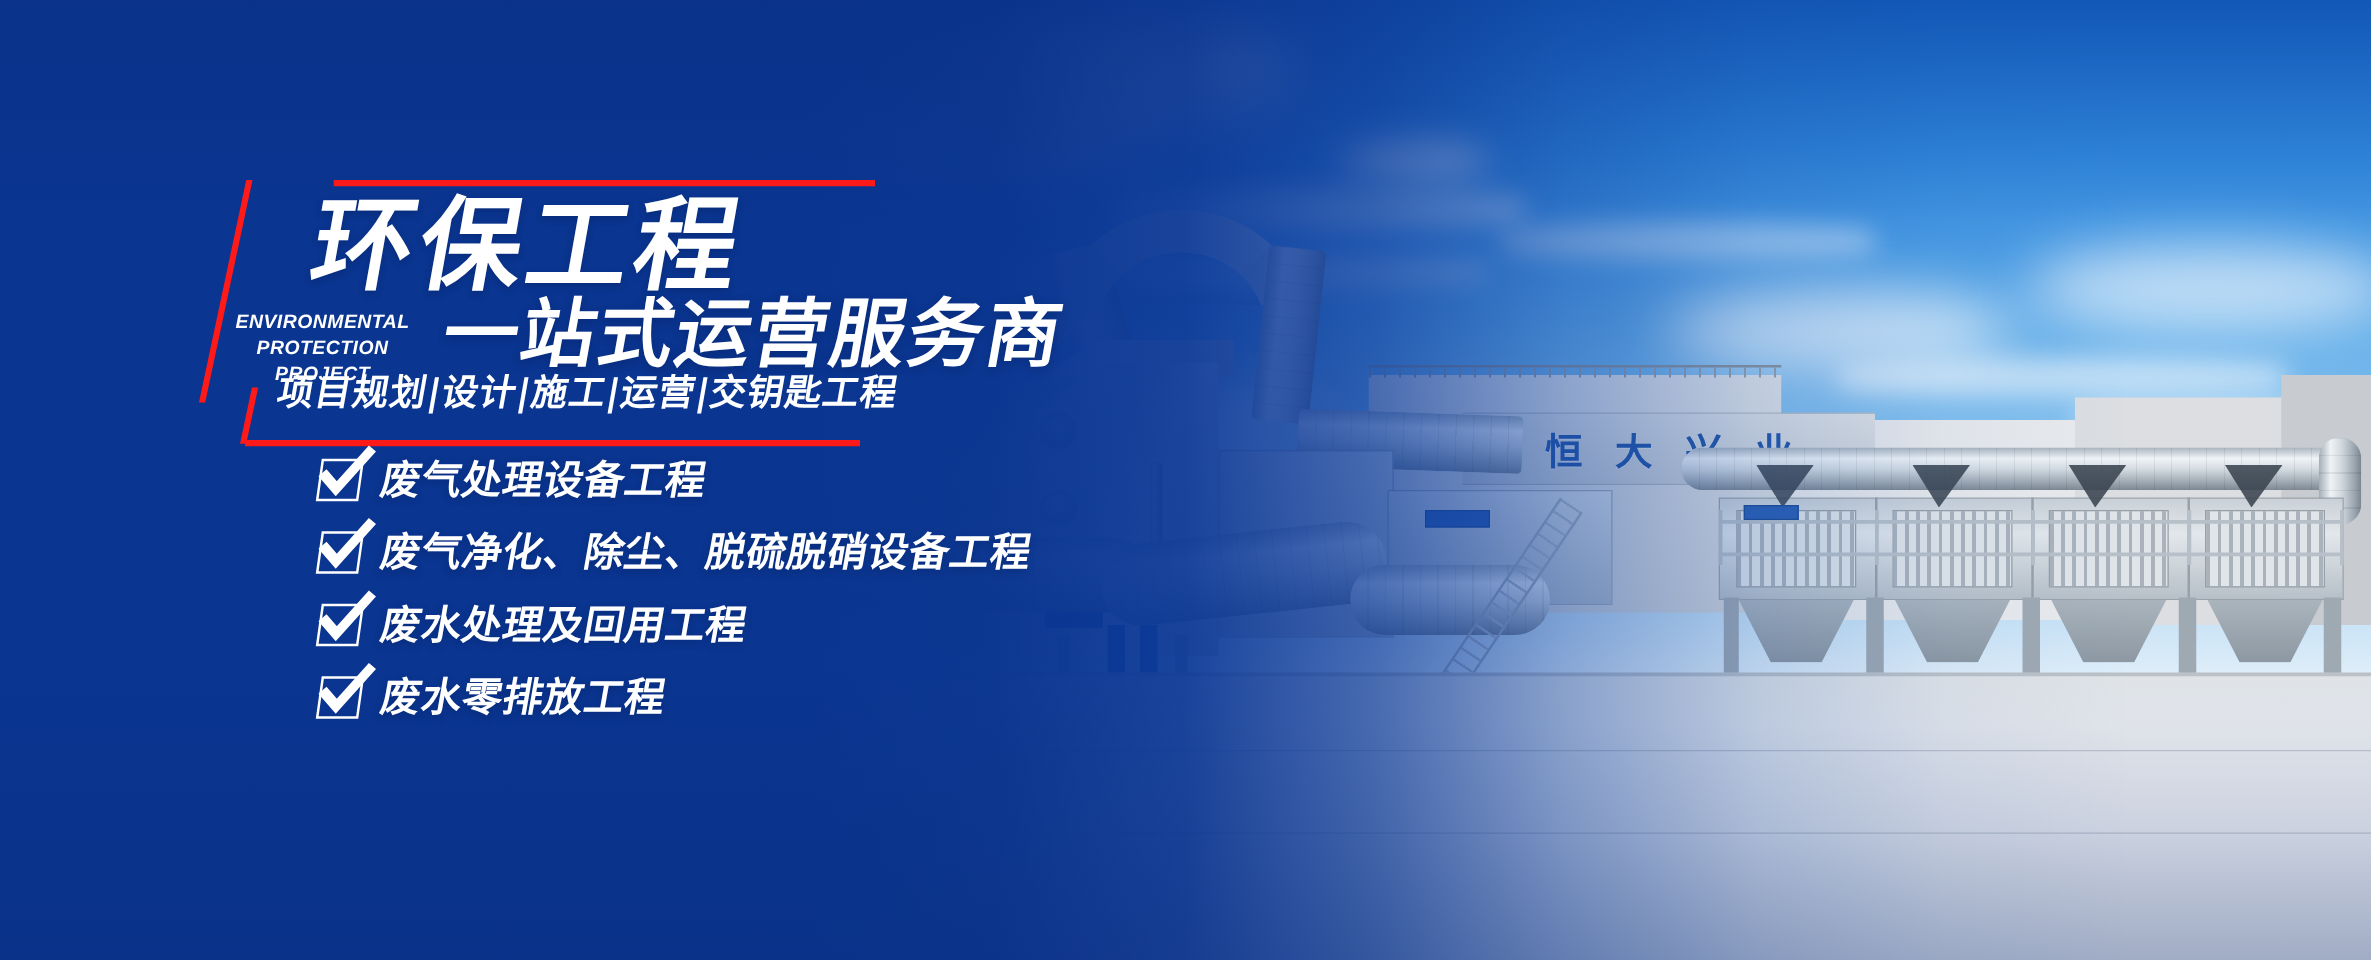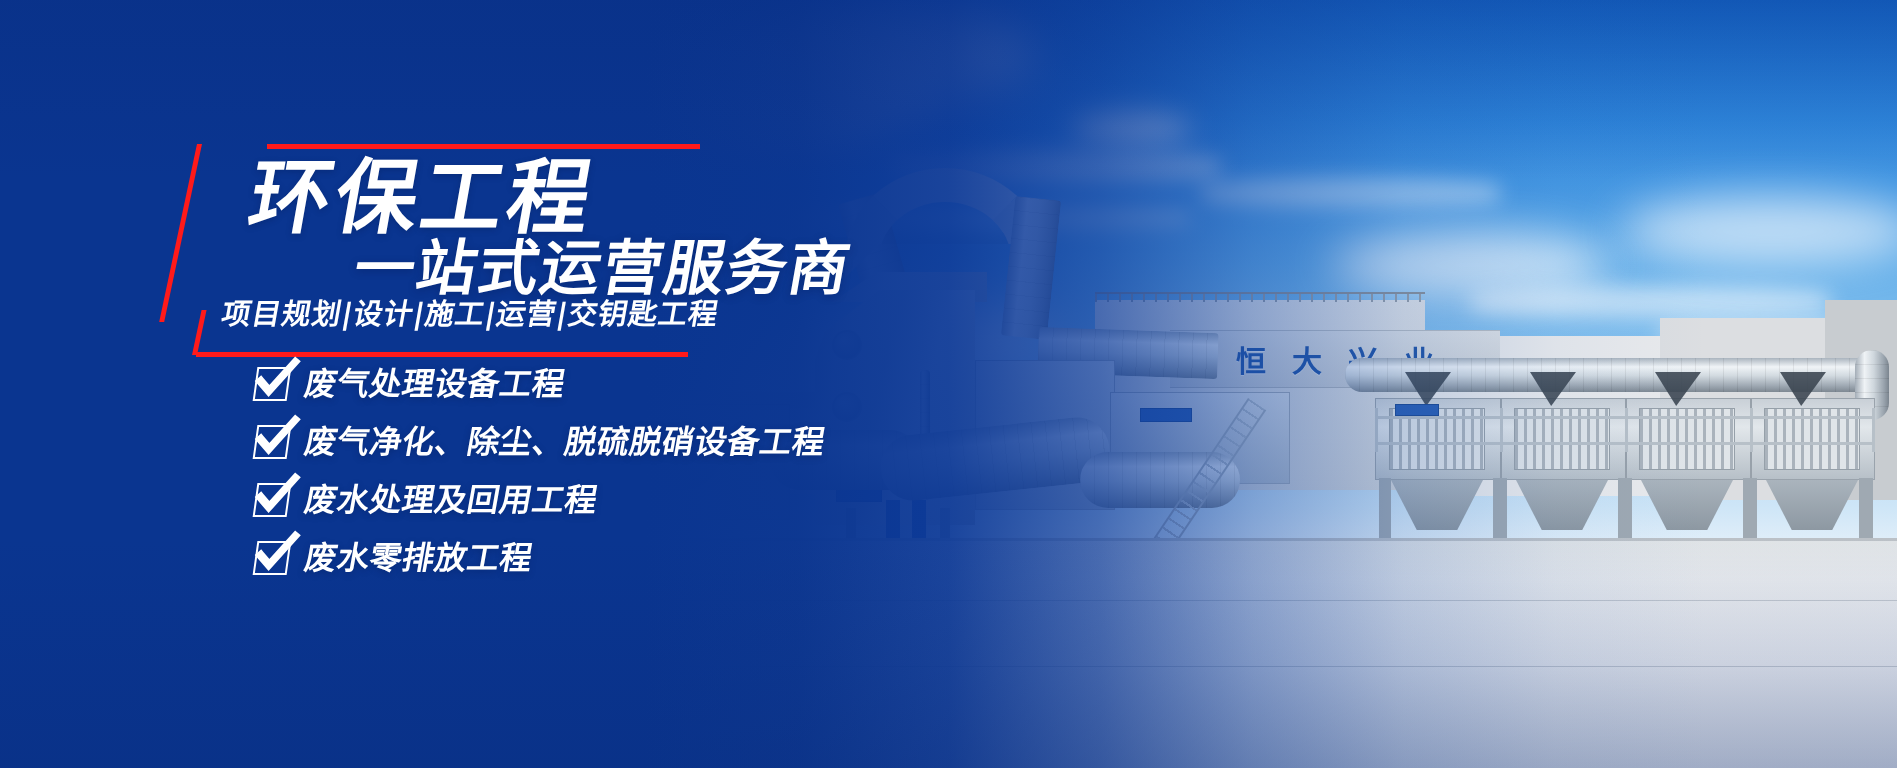--- a/index.html
+++ b/index.html
@@ -410,20 +410,24 @@
 
     <div class="red-bracket">
       <div class="rb-diag"></div>
       <div class="rb-top"></div>
     </div>
 
     <div class="title-main">环保工程</div>
 
     <div class="title-sub">一站式运营服务商</div>
 
+    <div class="title-en">
+      <div>ENVIRONMENTAL PROTECTION</div>
+      <div>PROJECT</div>
+    </div>
 
     <div class="title-services">项目规划|设计|施工|运营|交钥匙工程</div>
 
     <div class="red-bracket-bottom">
       <div class="rbb-diag"></div>
       <div class="rbb-line"></div>
     </div>
 
     <div class="checklist">
 

